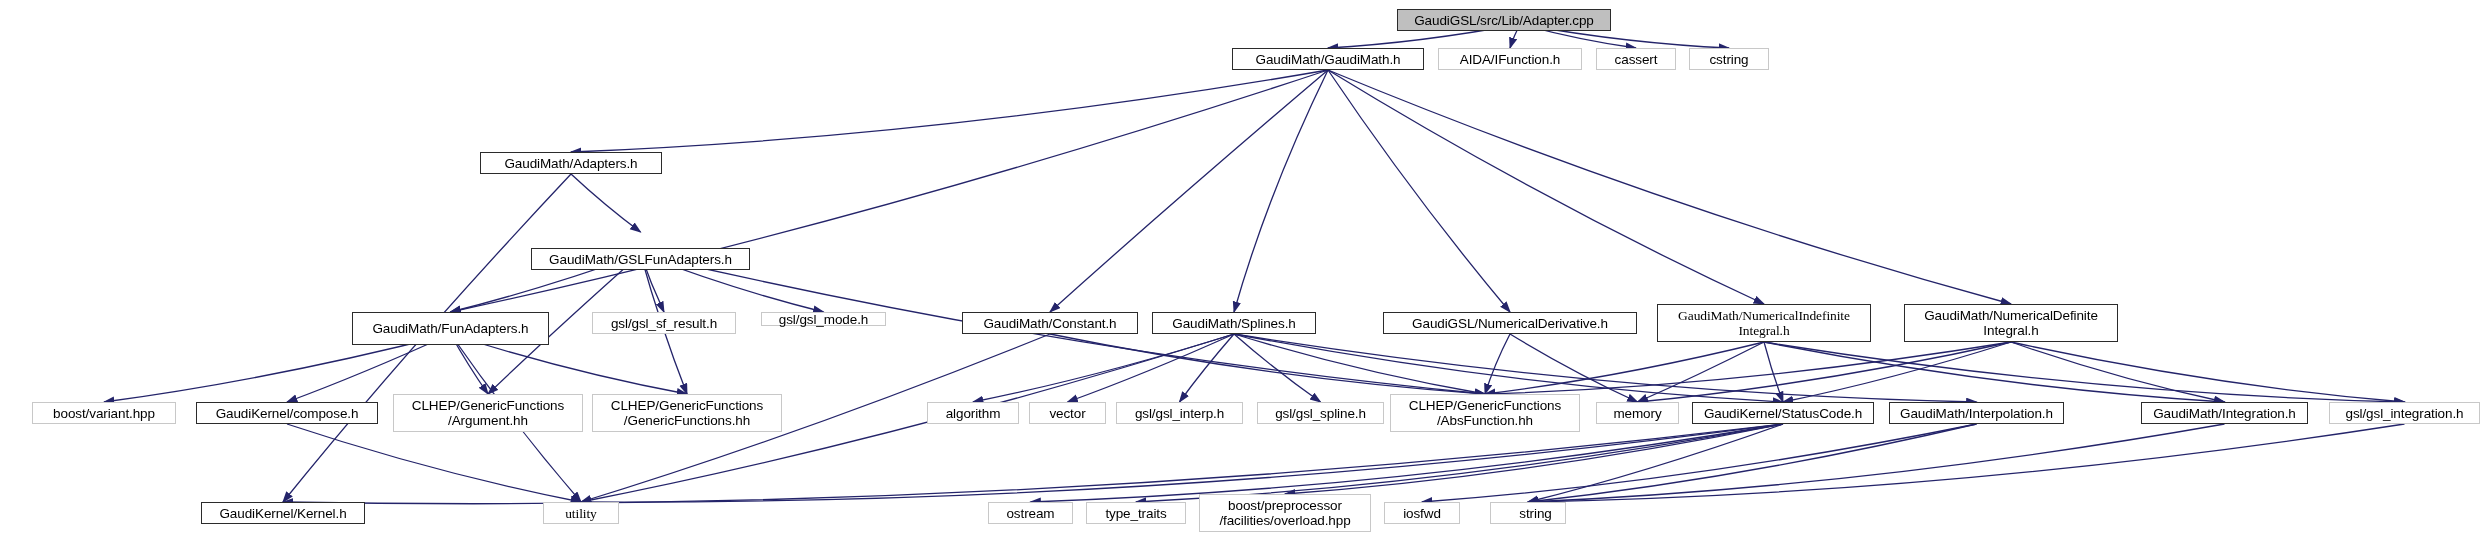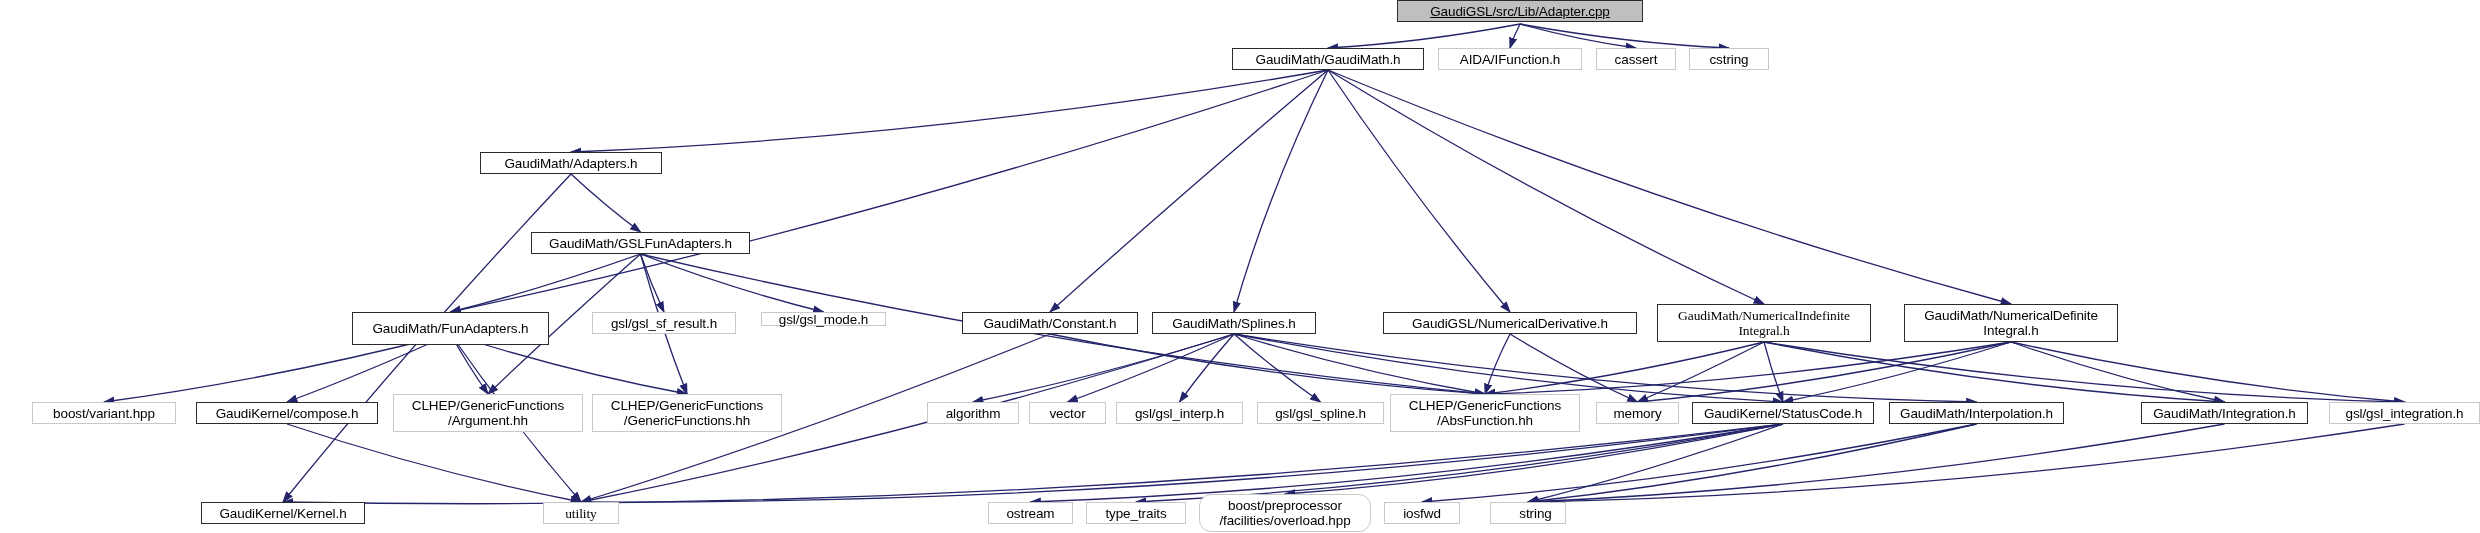--- a/index.html
+++ b/index.html
@@ -94,27 +94,27 @@
         <path d="M1783,424 Q1648.3800593754409,471.925 1528,502" fill="none" stroke="#24246a" stroke-width="1.3" marker-end="url(#arw)"></path>
         <path d="M1783,424 Q1020.8800000000001,515.5 283,502" fill="none" stroke="#24246a" stroke-width="1.3" marker-end="url(#arw)"></path>
         <path d="M1783,424 Q1169.88,505.07 581,502" fill="none" stroke="#24246a" stroke-width="1.3" marker-end="url(#arw)"></path>
         <path d="M1976.5,424 Q1687.7306127455631,482.4075 1422,502" fill="none" stroke="#24246a" stroke-width="1.3" marker-end="url(#arw)"></path>
         <path d="M1976.5,424 Q1742.3015187449919,478.6975 1528,502" fill="none" stroke="#24246a" stroke-width="1.3" marker-end="url(#arw)"></path>
         <path d="M2224.5,424 Q1864.13,487.3775 1528,502" fill="none" stroke="#24246a" stroke-width="1.3" marker-end="url(#arw)"></path>
         <path d="M2404.5,424 Q1954.13,493.6775 1528,502" fill="none" stroke="#24246a" stroke-width="1.3" marker-end="url(#arw)"></path>
       </g>
   </svg>
   <div id="node-layer">
-      <div class="node root" style="left: 1397px; top: 0; width: 246px; height: 22px; text-decoration: underline;">GaudiGSL/src/Lib/Adapter.cpp</div>
+      <div class="node root" style="left: 1397px; top: 9px; width: 214px; height: 22px;">GaudiGSL/src/Lib/Adapter.cpp</div>
       <div class="node strong" style="left: 1232px; top: 48px; width: 192px; height: 22px;">GaudiMath/GaudiMath.h</div>
       <div class="node " style="left: 1438px; top: 48px; width: 144px; height: 22px;">AIDA/IFunction.h</div>
       <div class="node " style="left: 1596px; top: 48px; width: 80px; height: 22px;">cassert</div>
       <div class="node " style="left: 1689px; top: 48px; width: 80px; height: 22px;">cstring</div>
       <div class="node strong" style="left: 480px; top: 152px; width: 182px; height: 22px;">GaudiMath/Adapters.h</div>
-      <div class="node strong" style="left: 531px; top: 232px; width: 219px; height: 22px;">GaudiMath/GSLFunAdapters.h</div>
+      <div class="node strong" style="left: 531px; top: 248px; width: 219px; height: 22px;">GaudiMath/GSLFunAdapters.h</div>
       <div class="node strong" style="left: 352px; top: 312px; width: 197px; height: 33px;">GaudiMath/FunAdapters.h</div>
       <div class="node " style="left: 592px; top: 312px; width: 144px; height: 22px;">gsl/gsl_sf_result.h</div>
       <div class="node " style="left: 761px; top: 312px; width: 125px; height: 14px;">gsl/gsl_mode.h</div>
       <div class="node strong" style="left: 962px; top: 312px; width: 176px; height: 22px;">GaudiMath/Constant.h</div>
       <div class="node strong" style="left: 1152px; top: 312px; width: 164px; height: 22px;">GaudiMath/Splines.h</div>
       <div class="node strong" style="left: 1383px; top: 312px; width: 254px; height: 22px;">GaudiGSL/NumericalDerivative.h</div>
       <div class="node strong" style="left: 1657px; top: 304px; width: 214px; height: 38px; font-family: Liberation Serif, serif;">GaudiMath/NumericalIndefinite
 Integral.h</div>
       <div class="node strong" style="left: 1904px; top: 304px; width: 214px; height: 38px;">GaudiMath/NumericalDefinite
 Integral.h</div>
@@ -132,18 +132,18 @@
 /AbsFunction.hh</div>
       <div class="node " style="left: 1596px; top: 402px; width: 83px; height: 22px;">memory</div>
       <div class="node strong" style="left: 1692px; top: 402px; width: 182px; height: 22px;">GaudiKernel/StatusCode.h</div>
       <div class="node strong" style="left: 1889px; top: 402px; width: 175px; height: 22px;">GaudiMath/Interpolation.h</div>
       <div class="node strong" style="left: 2141px; top: 402px; width: 167px; height: 22px;">GaudiMath/Integration.h</div>
       <div class="node " style="left: 2329px; top: 402px; width: 151px; height: 22px;">gsl/gsl_integration.h</div>
       <div class="node strong" style="left: 201px; top: 502px; width: 164px; height: 22px;">GaudiKernel/Kernel.h</div>
       <div class="node " style="left: 543px; top: 502px; width: 76px; height: 22px; font-family: Liberation Serif, serif;">utility</div>
       <div class="node " style="left: 988px; top: 502px; width: 85px; height: 22px;">ostream</div>
       <div class="node " style="left: 1086px; top: 502px; width: 100px; height: 22px;">type_traits</div>
-      <div class="node " style="left: 1199px; top: 494px; width: 172px; height: 38px; border-radius: 12px;">boost/preprocessor
+      <div class="node " style="left: 1199px; top: 494px; width: 172px; height: 38px;">boost/preprocessor
 /facilities/overload.hpp</div>
       <div class="node " style="left: 1384px; top: 502px; width: 76px; height: 22px;">iosfwd</div>
       <div class="node " style="left: 1490px; top: 502px; width: 76px; height: 22px; padding-left: 20px;">string</div>
     </div>
 </div>
 
 </body></html>

